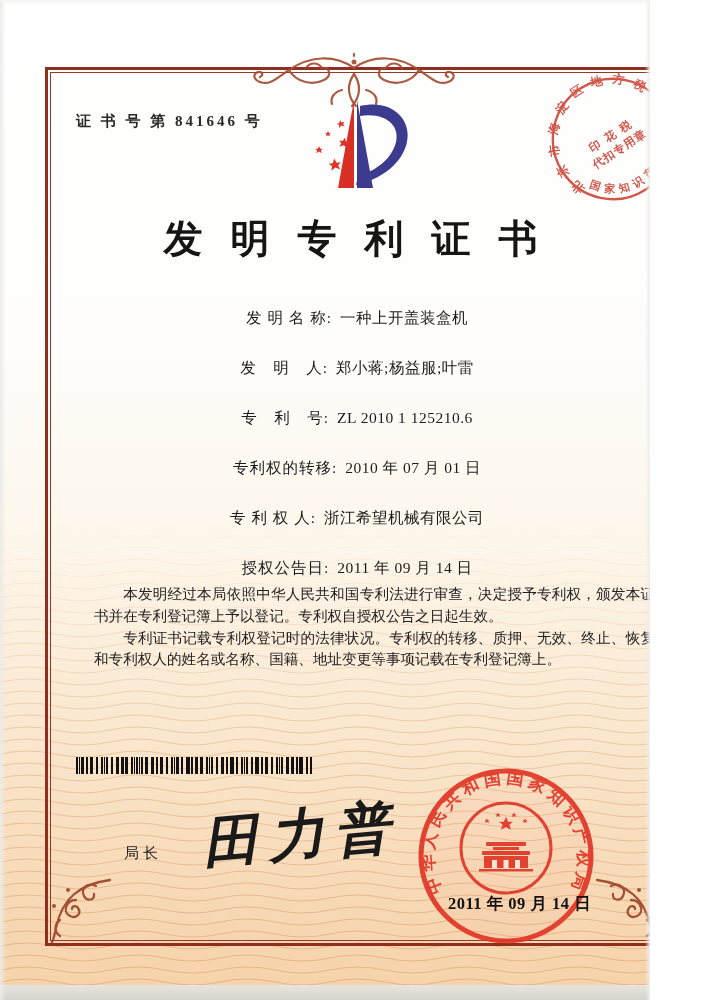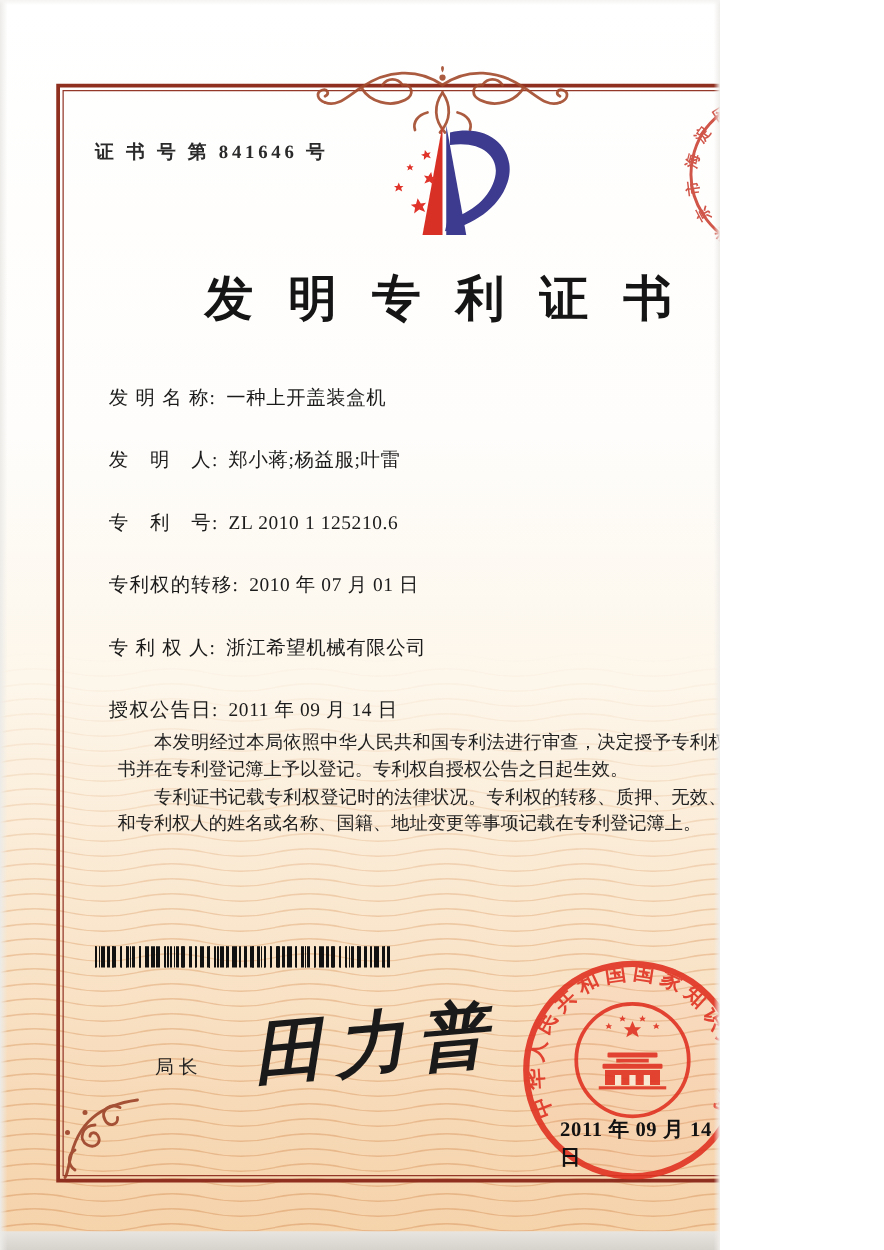--- a/index.html
+++ b/index.html
@@ -1,38 +1,38 @@
 <!DOCTYPE html>
 <html><head>
 <meta charset="utf-8">
 <style>
   html,body{margin:0;padding:0;}
   body{font-family:"Liberation Serif","DejaVu Serif",serif;}
-  #page{position:relative;width:576px;height:1000px;overflow:hidden;
+  #page{position:relative;width:650px;height:1000px;overflow:hidden;
     background:linear-gradient(180deg,#ffffff 0%,#fefdfb 35%,#fdf6ea 55%,#fae8d0 72%,#f7dab8 88%,#f5d2a9 100%);}
   
   .edge{position:absolute;z-index:9;}
   .edge-bottom{left:0;right:0;bottom:0;height:15px;background:linear-gradient(180deg,#e8e4df,#d6d2cc);}
   .edge-left{left:0;top:0;bottom:0;width:6px;background:linear-gradient(90deg,#ecebe8,rgba(255,255,255,0));}
   .edge-right{right:0;top:0;bottom:0;width:5px;background:linear-gradient(270deg,#efedea,rgba(255,255,255,0));}
   .edge-top{left:0;right:0;top:0;height:4px;background:linear-gradient(180deg,#f4f3f1,rgba(255,255,255,0));}
   
   .waves{position:absolute;left:0;top:520px;z-index:0;}
   
   .frame{position:absolute;left:45px;top:67px;width:611px;height:873px;
     border:3px solid #8f2f20;z-index:1;}
   .frame::before{content:"";position:absolute;inset:2px;border:1px solid #94382a;}
   .ornament{position:absolute;z-index:2;}
   
   .cert-no{position:absolute;left:76px;top:112px;font-size:15px;letter-spacing:3px;color:#2a2a2a;z-index:3;font-weight:600;}
   .logo{position:absolute;left:288px;top:88px;z-index:3;}
   .tax-stamp{position:absolute;left:544px;top:70px;z-index:4;opacity:.85;}
   .title{position:absolute;left:45px;top:212px;width:611px;text-align:center;font-size:39px;font-weight:700;
     letter-spacing:28px;text-indent:28px;color:#151515;z-index:3;}
-  .fields{position:absolute;left:87px;top:308px;width:540px;z-index:3;}
+  .fields{position:absolute;left:87px;top:308px;width:540px;z-index:3;text-align:center;}
   .field-row{height:22px;margin-bottom:28px;font-size:15.5px;color:#1b1b1b;font-weight:500;}
   .field-label{display:inline-block;letter-spacing:1px;}
   .field-value{margin-left:8px;letter-spacing:.5px;}
   .body-text{position:absolute;left:76px;top:584px;width:561px;z-index:3;font-size:14.6px;line-height:21.8px;
     text-align:justify;color:#222;margin-left:18px;}
   .body-text p{margin:0;text-indent:2em;}
   .barcode{position:absolute;left:76px;top:757px;width:236px;height:17px;z-index:3;
     background-image:
       repeating-linear-gradient(90deg,#111 0 2px,transparent 2px 5px),
       repeating-linear-gradient(90deg,#111 0 1px,transparent 1px 7px),

